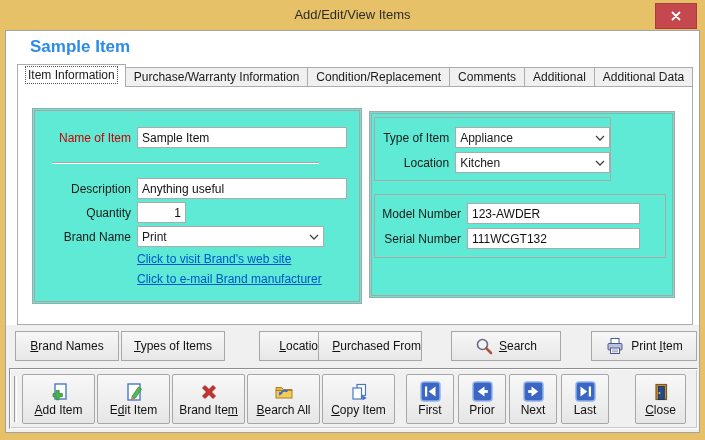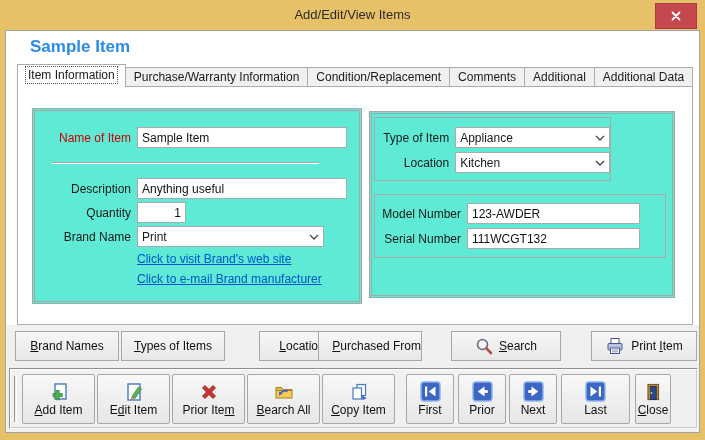--- a/index.html
+++ b/index.html
@@ -179,21 +179,21 @@
               <rect x="4" y="2" width="12" height="16" fill="#fff" stroke="#4a79c4" stroke-width="1.4"></rect>
               <polygon points="8,14.5 14.5,5 17.5,7 11,16.5" fill="#56b85a" stroke="#2f8a33" stroke-width="0.8"></polygon>
               <polygon points="8,14.5 7.2,17.6 10.4,16.4" fill="#d8b478" stroke="#8a6a3a" stroke-width="0.6"></polygon>
             </svg>
           <span class="lbl"><span>E</span><span class="u">d</span><span>it Item</span></span>
         </div>
         <div class="tbtn" style="left:162px;width:73px;">
           <svg width="20" height="20" viewBox="0 0 20 20">
               <path d="M3.5 6 L6 3.5 L10 7.5 L14 3.5 L16.5 6 L12.5 10 L16.5 14 L14 16.5 L10 12.5 L6 16.5 L3.5 14 L7.5 10 Z" fill="#c9302f" stroke="#8e1f1f" stroke-width="0.8"></path>
             </svg>
-          <span class="lbl"><span>Prior Ite</span><span class="u">m</span><span></span></span>
+          <span class="lbl"><span>Brand Ite</span><span class="u">m</span><span></span></span>
         </div>
         <div class="tbtn" style="left:237px;width:73px;">
           <svg width="20" height="20" viewBox="0 0 20 20">
               <path d="M2 5.5 h5.5 l1.8 2 H18 v1.5 H2 z" fill="#e9b93f" stroke="#a8802a"></path>
               <rect x="2" y="8.5" width="16" height="7.5" fill="#f4cb55" stroke="#a8802a"></rect>
               <path d="M13.5 9.5 a4.5 4.5 0 0 0 -6.5 1.6" stroke="#3b68c6" stroke-width="2" fill="none"></path>
               <polygon points="5.2,9.6 8.6,11.5 5,13.8" fill="#3b68c6"></polygon>
             </svg>
           <span class="lbl"><span class="u">B</span><span>earch All</span></span>
         </div>
@@ -223,30 +223,30 @@
           <span class="lbl">First</span>
         </div>
         <div class="tbtn" style="left:499px;width:48px;">
           <svg width="21" height="21" viewBox="0 0 21 21">
               <rect x="1" y="1" width="19" height="19" rx="3" fill="#3b66c4" stroke="#8fb2ea" stroke-width="1.5"></rect>
               <polygon points="8.5,5.5 15.2,10.5 8.5,15.5" fill="#fff"></polygon>
               <rect x="5.2" y="9.1" width="3.8" height="2.8" fill="#fff"></rect>
             </svg>
           <span class="lbl">Next</span>
         </div>
-        <div class="tbtn" style="left:551px;width:69px;">
+        <div class="tbtn" style="left:551px;width:48px;">
           <svg width="21" height="21" viewBox="0 0 21 21">
               <rect x="1" y="1" width="19" height="19" rx="3" fill="#3b66c4" stroke="#8fb2ea" stroke-width="1.5"></rect>
               <polygon points="5.5,5.5 12.2,10.5 5.5,15.5" fill="#fff"></polygon>
               <rect x="13.8" y="5.5" width="2.2" height="10" fill="#fff"></rect>
             </svg>
           <span class="lbl">Last</span>
         </div>
 
-        <div class="tbtn" style="left:625px;width:36px;">
+        <div class="tbtn" style="left:625px;width:51px;">
           <svg width="20" height="20" viewBox="0 0 20 20">
               <rect x="5" y="2.5" width="10.5" height="15" fill="#c8913f" stroke="#7c5a22" stroke-width="1.2"></rect>
               <rect x="7.3" y="4.5" width="6" height="13" fill="#274b86" stroke="#16305e" stroke-width="0.8"></rect>
               <circle cx="8.4" cy="11" r="0.9" fill="#f4d34a"></circle>
             </svg>
           <span class="lbl"><span class="u">C</span><span>lose</span></span>
         </div>
       </div>
     </div>
   </div>

